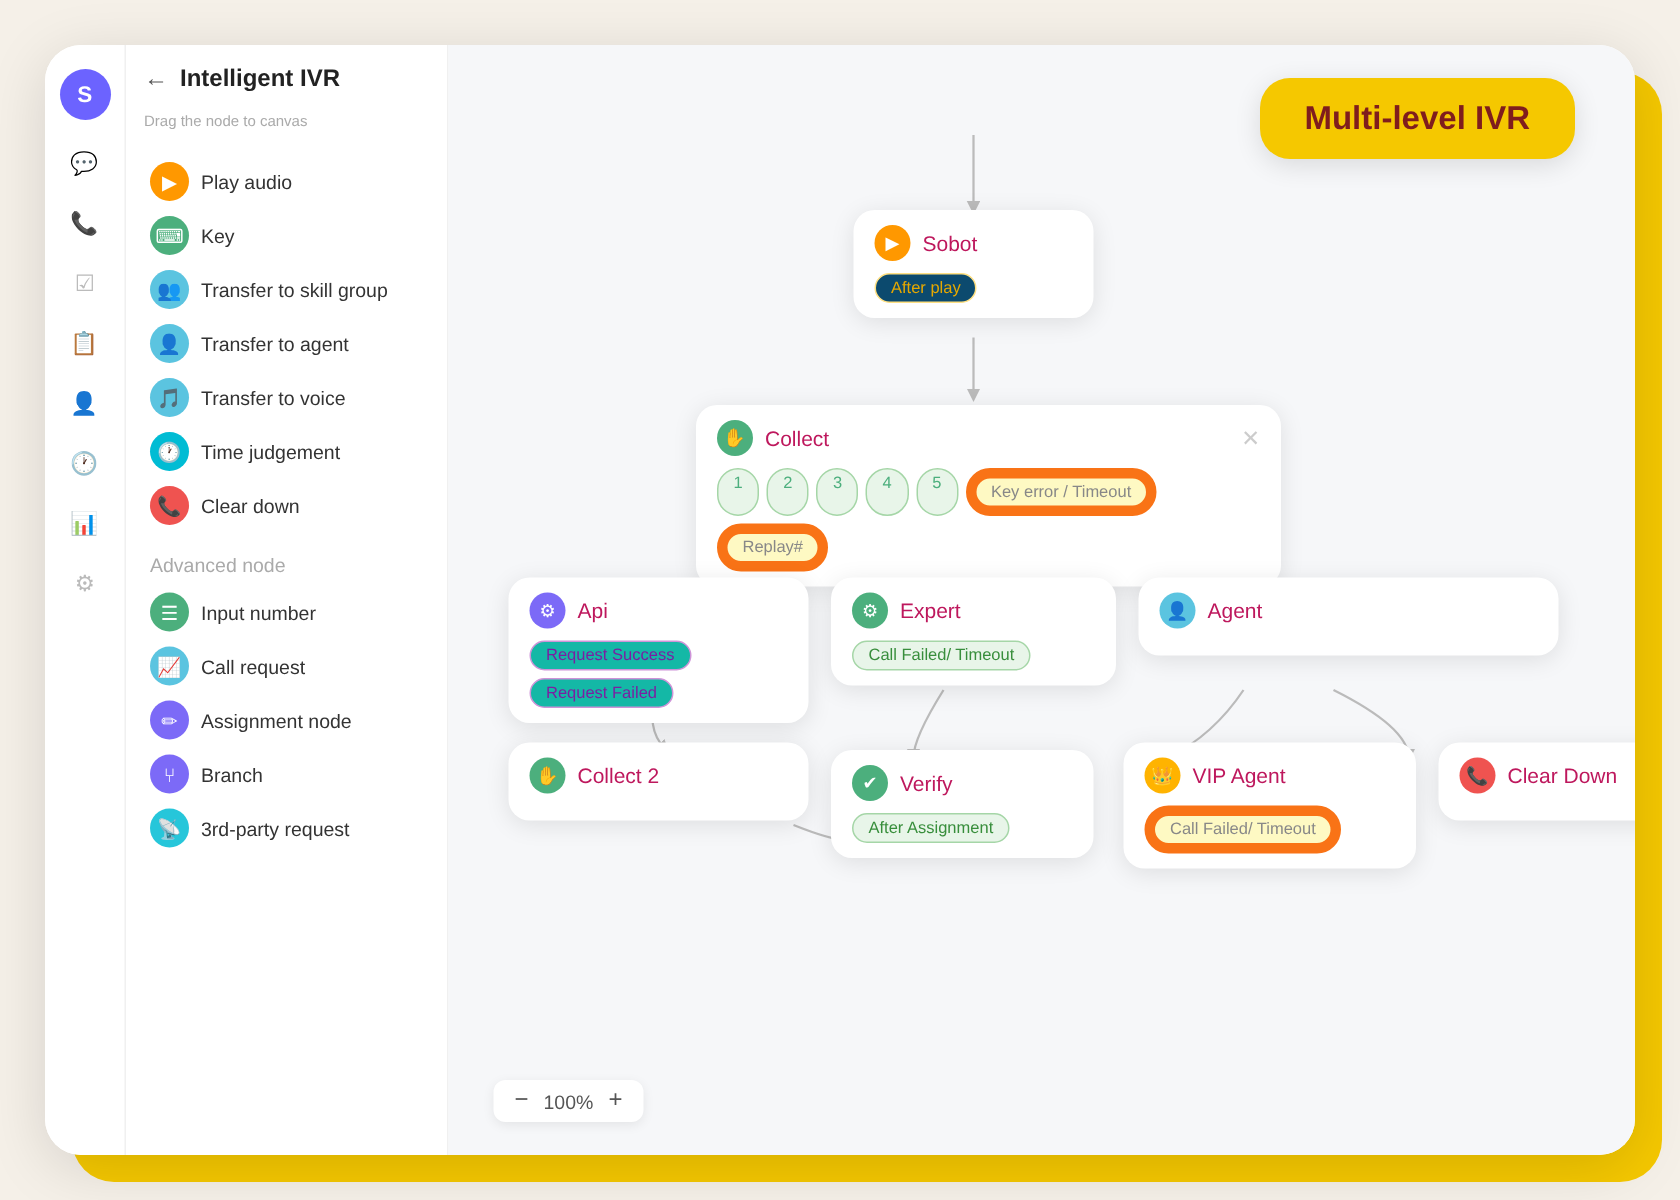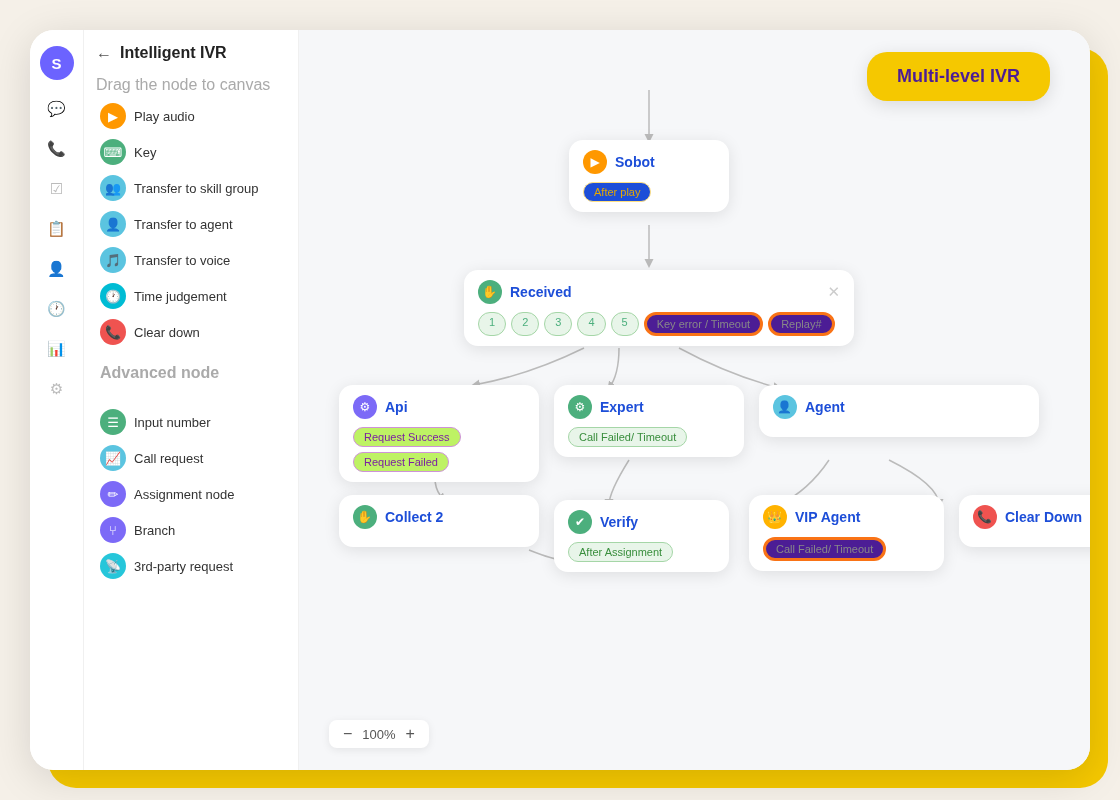--- a/index.html
+++ b/index.html
@@ -90,23 +90,23 @@
       font-size: 16px;
       color: #555;
       cursor: pointer;
     }
     .sidebar-header .title {
       font-weight: 700;
       font-size: 16px;
       color: #222;
     }
     .drag-hint {
-      font-size: 16px;
+      font-size: 10px;
       color: #aaa;
-      margin-bottom: 4px;
+      margin-bottom: 16px;
     }
     .node-item {
       display: flex;
       align-items: center;
       gap: 8px;
       padding: 5px 4px;
       border-radius: 8px;
       cursor: grab;
       font-size: 13px;
       color: #333;
@@ -120,24 +120,23 @@
     }
     .icon-orange { background: #ff9800; color: #fff; }
     .icon-green { background: #4caf7d; color: #fff; }
     .icon-blue-light { background: #5bc4e0; color: #fff; }
     .icon-purple { background: #7c6af7; color: #fff; }
     .icon-teal { background: #26c6da; color: #fff; }
     .icon-red { background: #ef5350; color: #fff; }
     .icon-cyan { background: #00bcd4; color: #fff; }
 
     .advanced-label {
-      font-size: 16px;
+      font-size: 13px;
       color: #aaa;
-      margin: 14px 0 22px 4px;
-      font-weight: bold;
+      margin: 14px 0 6px 4px;
     }
 
     
     .canvas-area {
       flex: 1;
       background: #f6f7f9;
       position: relative;
       overflow: hidden;
     }
 
@@ -147,23 +146,23 @@
       top: 22px;
       right: 40px;
       background: #f5c800;
       border-radius: 20px;
       padding: 14px 30px;
       text-align: center;
       z-index: 10;
       box-shadow: 0 4px 18px rgba(0,0,0,0.12);
     }
     .tooltip-banner .line1 {
-      font-size: 18px;
+      font-size: 22px;
       font-weight: 800;
-      color: #4c1d95;
+      color: #7f1d1d;
     }
     .tooltip-banner .line2 {
       font-size: 18px;
       font-weight: 800;
       color: #111;
     }
 
     
     .flow-node {
       position: absolute;
@@ -172,46 +171,46 @@
       box-shadow: 0 3px 16px rgba(0,0,0,0.10);
       padding: 10px 14px 10px 14px;
     }
     .node-title-row {
       display: flex;
       align-items: center;
       gap: 8px;
       margin-bottom: 8px;
     }
     .node-title {
-      font-weight: 700;
+      font-weight: 400;
       font-size: 14px;
-      color: #1d4ed8;
+      color: #be185d;
     }
     .node-close {
       margin-left: auto;
       color: #ccc;
       font-size: 15px;
       cursor: pointer;
     }
     .node-tags {
       display: flex;
       flex-wrap: wrap;
       gap: 5px;
     }
     .tag {
       padding: 3px 10px;
       border-radius: 20px;
       font-size: 11px;
       font-weight: 500;
       white-space: nowrap;
     }
-    .tag-yellow { background: #1d4ed8; color: #e6a800; border: 1px solid #ffe082; }
+    .tag-yellow { background: #0c4a6e; color: #e6a800; border: 1px solid #ffe082; }
     .tag-num { background: #e8f5e9; color: #4caf7d; border: 1px solid #a5d6a7; }
-    .tag-gray { background: #4c1d95; color: #888; border: 3px solid #f97316; }
-    .tag-purple-light { background: #bef264; color: #7b1fa2; border: 1px solid #ce93d8; }
+    .tag-gray { background: #fef9c3; color: #888; border: 7px solid #f97316; }
+    .tag-purple-light { background: #14b8a6; color: #7b1fa2; border: 1px solid #ce93d8; }
     .tag-green-light { background: #e8f5e9; color: #388e3c; border: 1px solid #a5d6a7; }
 
     .zoom-bar {
       position: absolute;
       bottom: 22px;
       left: 30px;
       display: flex;
       align-items: center;
       gap: 8px;
       background: #fff;
@@ -358,21 +357,21 @@
           <span class="node-title">Sobot</span>
         </div>
         <div class="node-tags">
           <span class="tag tag-yellow">After play</span>
         </div>
       </div>
 
       <div class="flow-node" style="left:165px; top:240px; width:390px;">
         <div class="node-title-row">
           <div class="node-icon icon-green" style="width:24px;height:24px;font-size:12px;">✋</div>
-          <span class="node-title">Received</span>
+          <span class="node-title">Collect</span>
           <span class="node-close">✕</span>
         </div>
         <div class="node-tags">
           <span class="tag tag-num">1</span>
           <span class="tag tag-num">2</span>
           <span class="tag tag-num">3</span>
           <span class="tag tag-num">4</span>
           <span class="tag tag-num">5</span>
           <span class="tag tag-gray">Key error / Timeout</span>
           <span class="tag tag-gray">Replay#</span>

